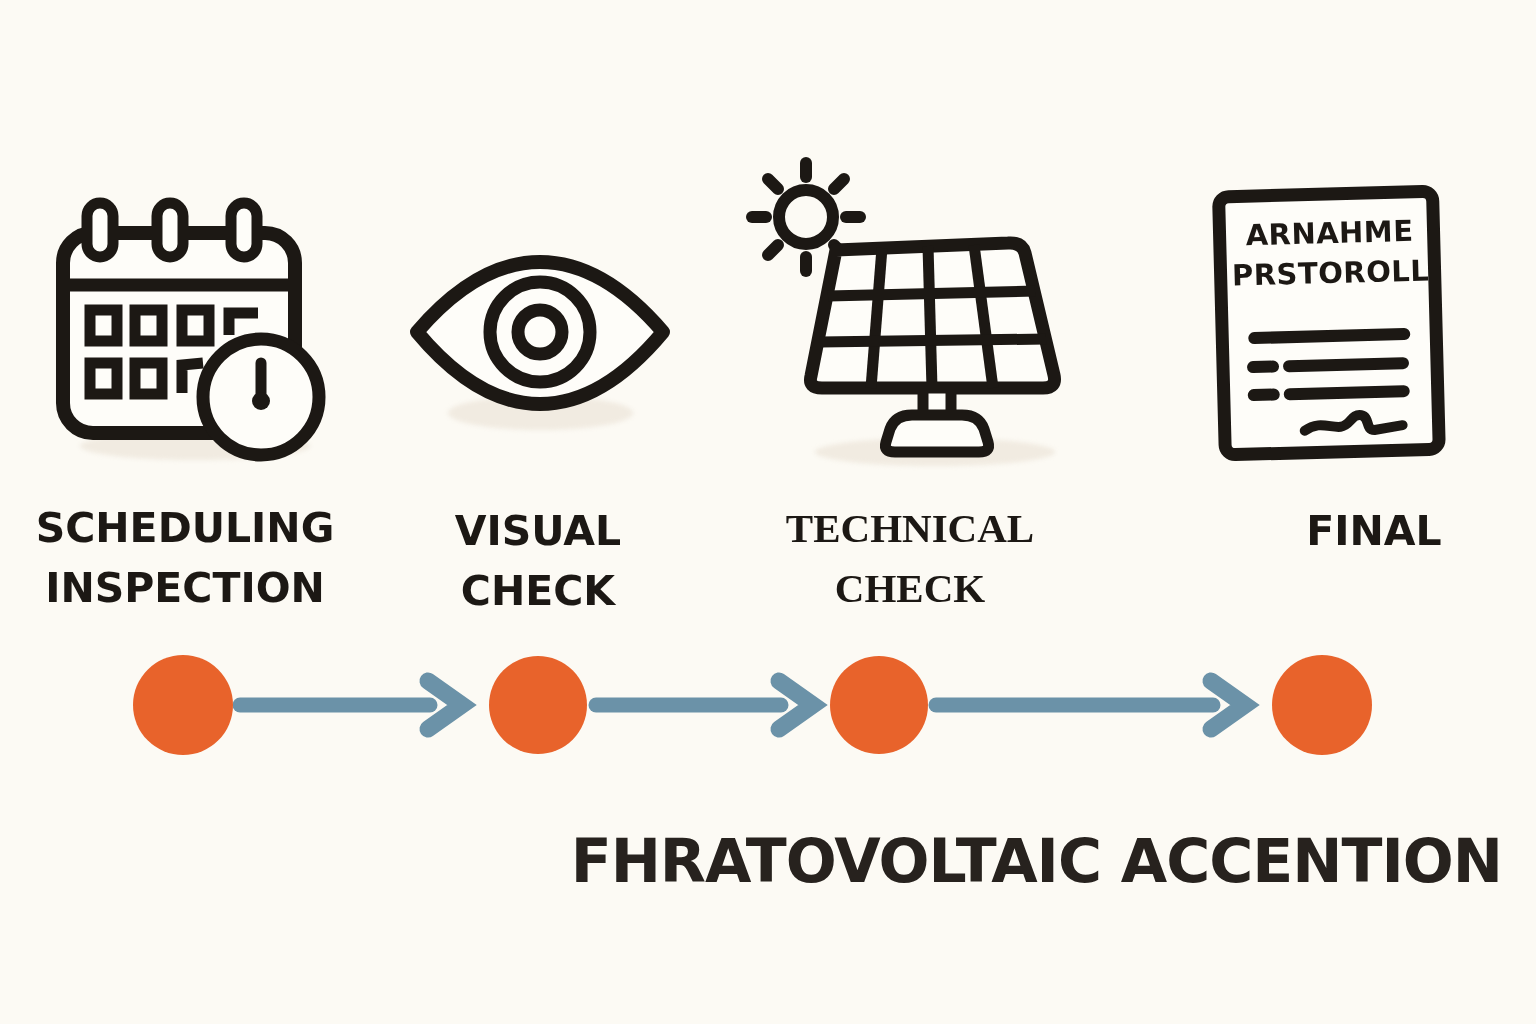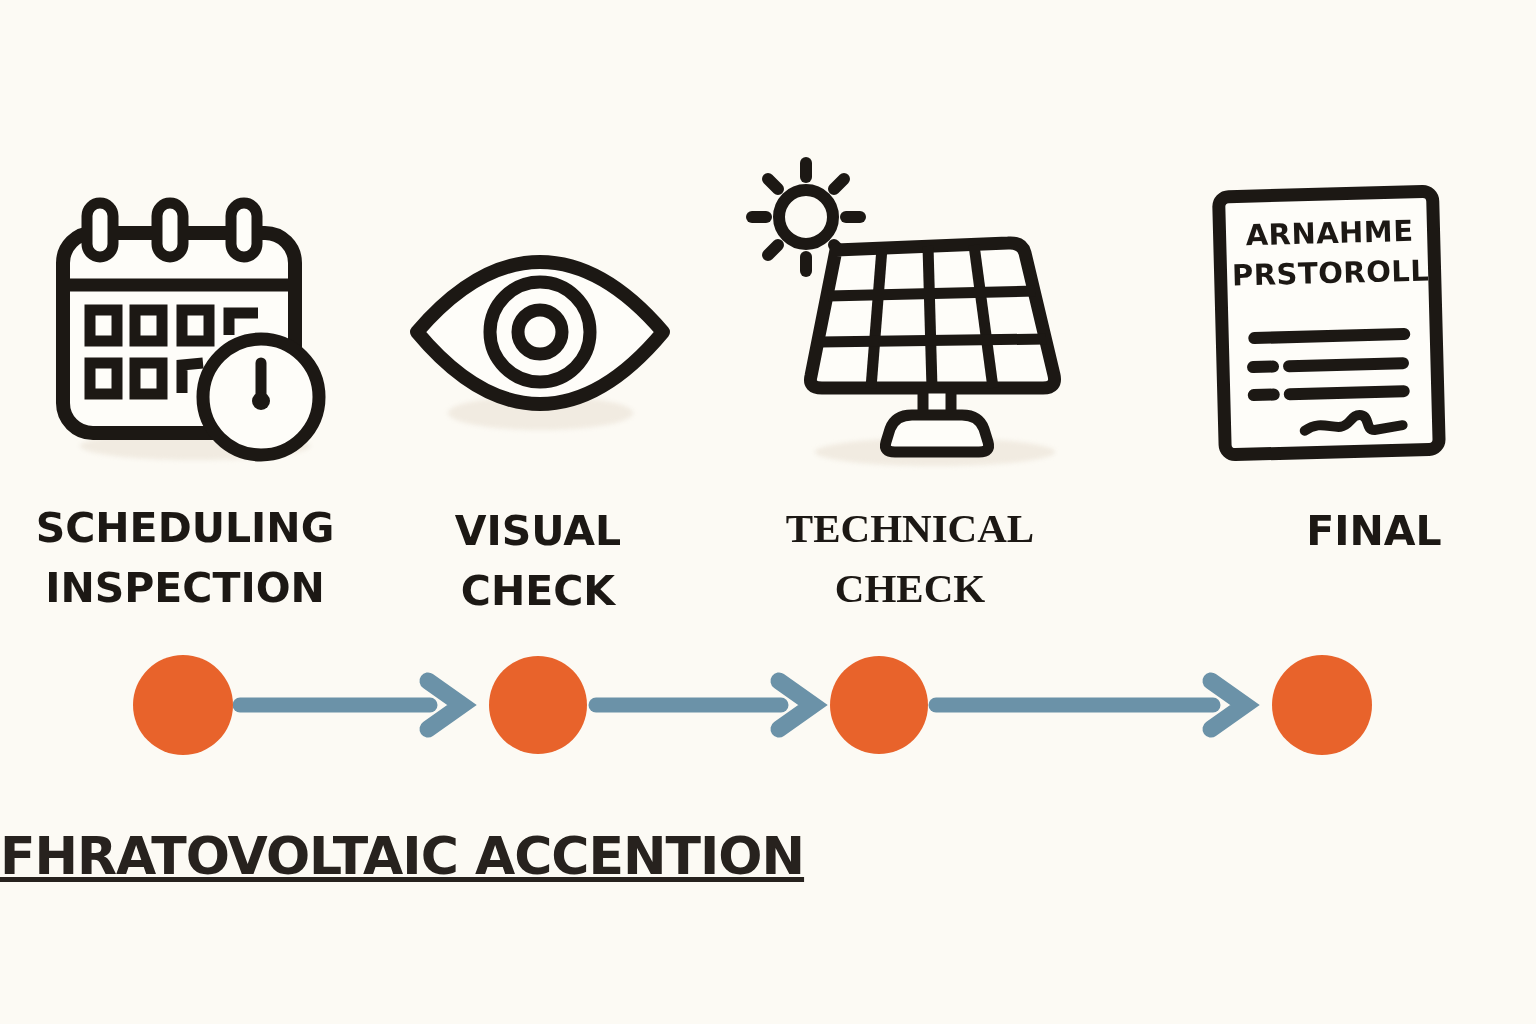--- a/index.html
+++ b/index.html
@@ -27,22 +27,22 @@
     position:absolute;left:0;width:100%;text-align:center;
     font-weight:700;font-size:29px;letter-spacing:0.5px;color:var(--ink,#1C1814);
   }
   .doc-text.l1{top:30px;}
   .doc-text.l2{top:70px;}
   .timeline-svg{position:absolute;left:0;top:630px;z-index:1;}
   .node{fill:var(--accent-orange,#E8632B);}
   .arrow-line{stroke:var(--arrow-blue,#6B92A8);stroke-width:15;fill:none;stroke-linecap:round;}
   .arrow-head{stroke:var(--arrow-blue,#6B92A8);stroke-width:17;fill:none;stroke-linecap:round;stroke-linejoin:miter;}
   .process-title{
-    position:absolute;left:0;top:826px;width:1502px;text-align:left;
-    font-weight:700;font-size:52px;letter-spacing:-1px;color:#27221E;z-index:1;text-decoration:underline;
+    position:absolute;left:0;top:826px;width:1502px;text-align:right;
+    font-weight:700;font-size:60px;letter-spacing:-1px;color:#27221E;z-index:1;
   }
 </style>
 </head>
 <body>
 
 <div class="canvas">
 
   <div class="icon-shadow" style="left:80px;top:432px;width:230px;height:28px;"></div>
   <div class="icon-shadow" style="left:448px;top:396px;width:185px;height:34px;"></div>
   <div class="icon-shadow" style="left:815px;top:438px;width:240px;height:28px;"></div>

